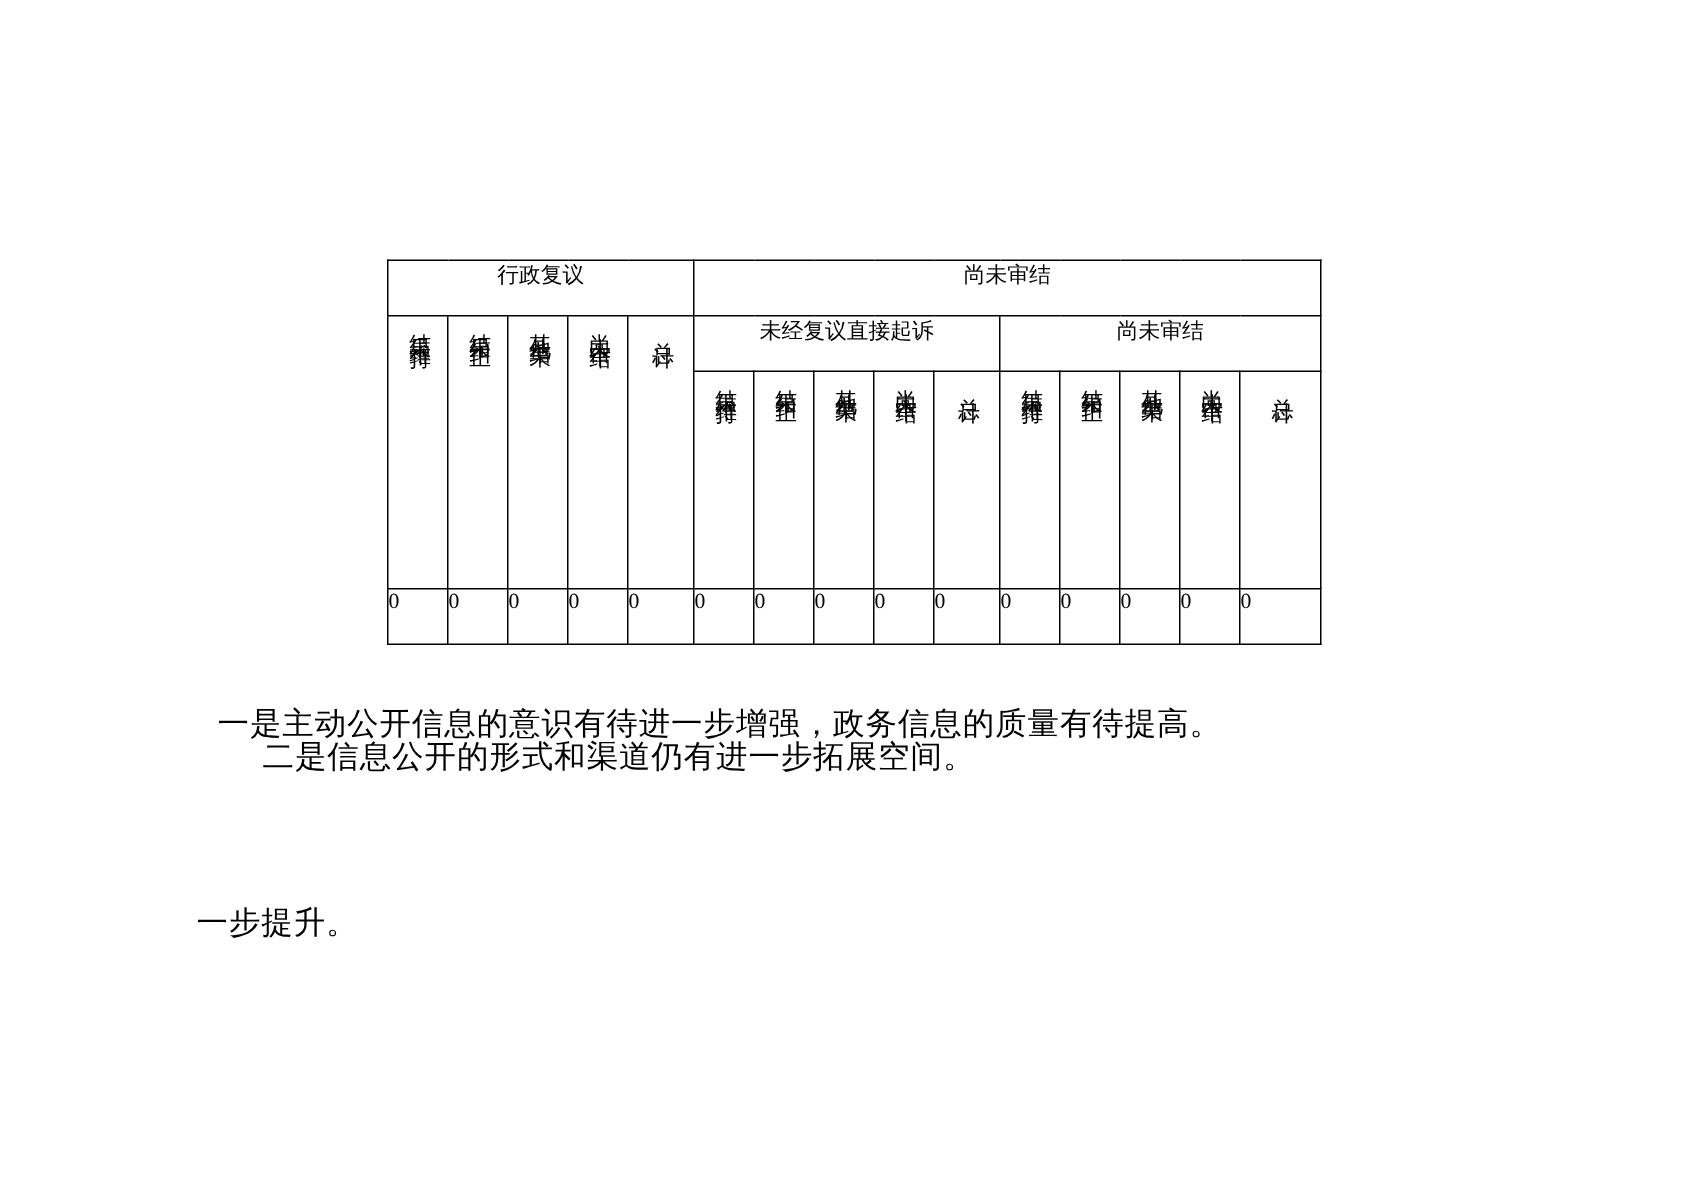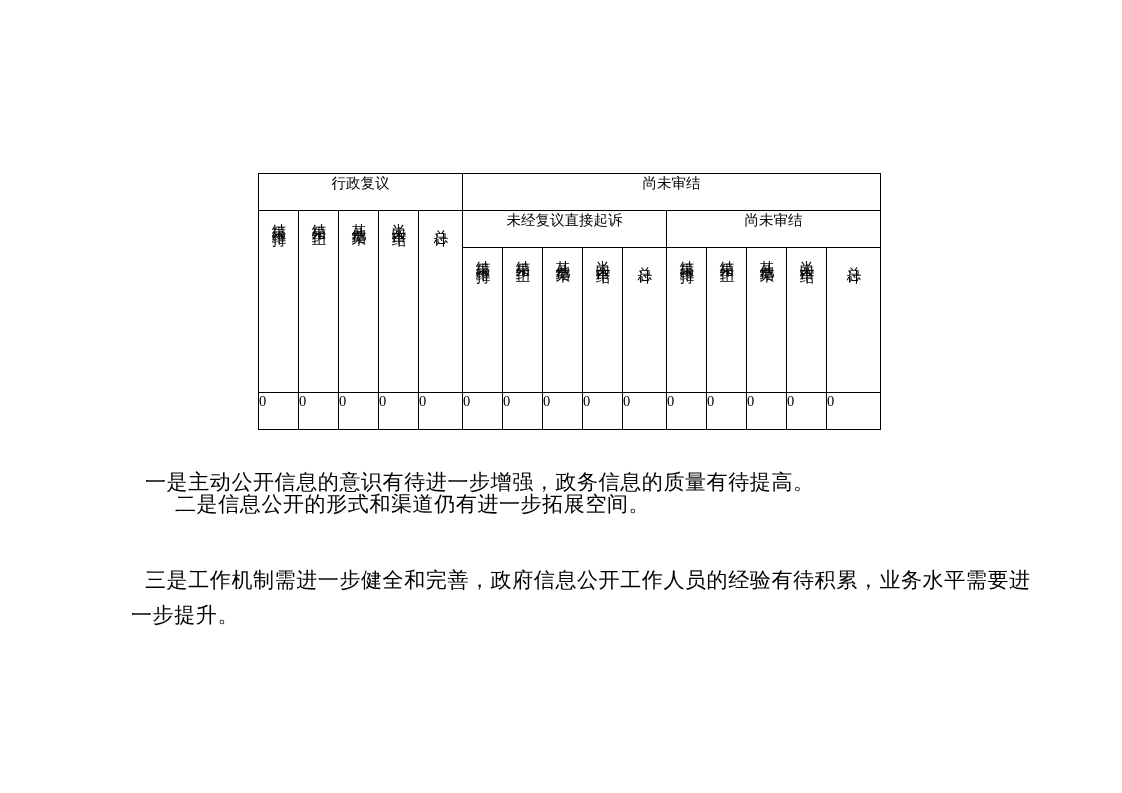--- a/index.html
+++ b/index.html
@@ -200,17 +200,16 @@
       </tr>
     </tbody>
       </table>
   </div>
 
 
   <div class="body-text" id="para-1">一是主动公开信息的意识有待进一步增强，政务信息的质量有待提高。</div>
 
   <div class="body-text" id="para-2">二是信息公开的形式和渠道仍有进一步拓展空间。</div>
 
-  <div class="body-text" id="para-3a">三是工作机制需进一步健全和完善，政府信息公开工作人员的经验有待积累，业务水平需要进</div>
 
   <div class="body-text" id="para-3b">一步提升。</div>
 
 </div>
 
 </body></html>

